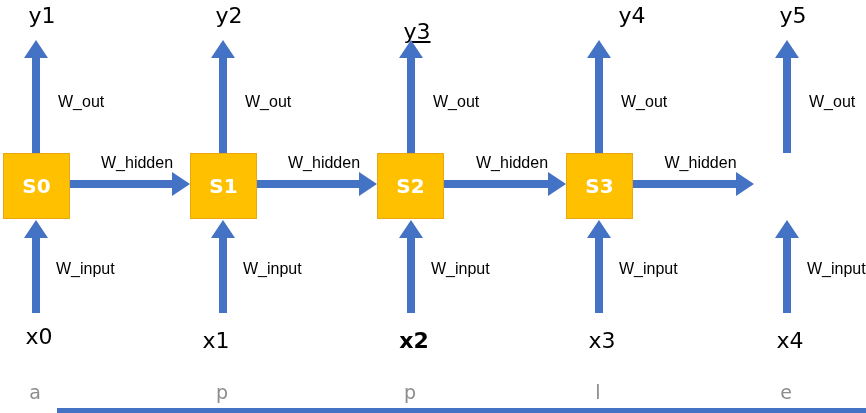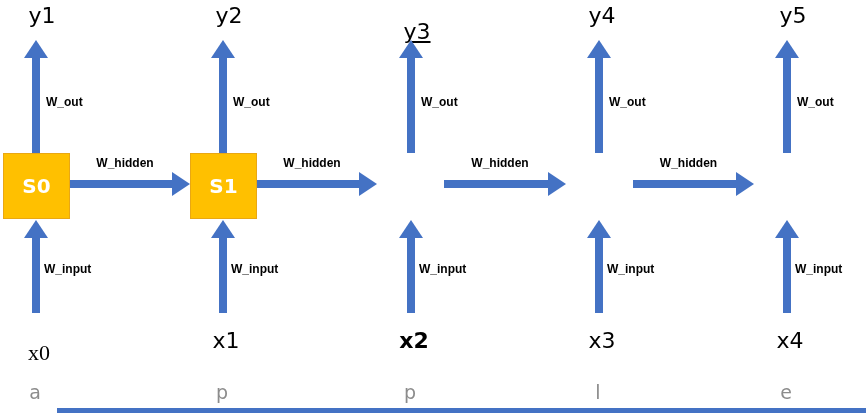--- a/index.html
+++ b/index.html
@@ -19,22 +19,22 @@
   .head-right{width:0;height:0;border-top:12px solid transparent;
     border-bottom:12px solid transparent;border-left:18px solid var(--arrow);}
   .state-box{width:67px;height:66px;background:var(--fill);
     border:1px solid var(--border);box-sizing:border-box;
     display:flex;align-items:center;justify-content:center;}
   .state-label{color:var(--statetext);font-weight:bold;font-size:20px;
     font-family:"DejaVu Sans","Liberation Sans",sans-serif;}
   .io-label{font-size:22px;line-height:22px;color:var(--label);
     transform:translateX(-50%);white-space:nowrap;
     font-family:"DejaVu Sans","Liberation Sans",sans-serif;}
-  .w-label{font-size:12px;line-height:16px;font-weight:bold;color:var(--label);
-    white-space:nowrap;font-family:"Liberation Sans",sans-serif;}
+  .w-label{font-size:16px;line-height:16px;font-weight:normal;color:var(--label);
+    white-space:nowrap;font-family:"Liberation Sans",sans-serif;margin-left:12px;}
   .w-label.centered{transform:translateX(-50%);}
   .char-label{font-size:19px;line-height:19px;color:var(--char);
     transform:translateX(-50%);white-space:nowrap;
     font-family:"DejaVu Sans","Liberation Sans",sans-serif;}
   .bottom-bar{background:var(--arrow);}
 </style>
 </head>
 <body>
 
 <div class="canvas">
@@ -42,56 +42,62 @@
       <span class="abs io-label" style="left: 42px; top: 5px;">y1</span>
       <div class="abs head-up" style="left: 24px; top: 40px;"></div>
       <div class="abs vshaft" style="left: 32px; top: 57px; height: 96px;"></div>
       <span class="abs w-label" style="left: 46px; top: 94px;">W_out</span>
       <div class="abs state-box" style="left: 3px; top: 153px;">
         <span class="state-label">S0</span>
       </div>
       <div class="abs head-up" style="left: 24px; top: 220px;"></div>
       <div class="abs vshaft" style="left: 32px; top: 237px; height: 76px;"></div>
       <span class="abs w-label" style="left: 44px; top: 261px;">W_input</span>
-      <span class="abs io-label" style="left: 39px; top: 342px; font-family: Liberation Serif, serif;">x0</span>
+      <span class="abs io-label" style="left: 39px; top: 326px;">x0</span>
       <span class="abs char-label" style="left: 35px; top: 383px;">a</span>
       <div class="abs hshaft" style="left: 70px; top: 180px; width: 104px;"></div>
       <div class="abs head-right" style="left: 172px; top: 172px;"></div>
       <span class="abs w-label centered" style="left: 125px; top: 155px;">W_hidden</span>
       <span class="abs io-label" style="left: 229px; top: 5px;">y2</span>
       <div class="abs head-up" style="left: 211px; top: 40px;"></div>
       <div class="abs vshaft" style="left: 219px; top: 57px; height: 96px;"></div>
       <span class="abs w-label" style="left: 233px; top: 94px;">W_out</span>
       <div class="abs state-box" style="left: 190px; top: 153px; justify-content: center;">
         <span class="state-label">S1</span>
       </div>
       <div class="abs head-up" style="left: 211px; top: 220px;"></div>
       <div class="abs vshaft" style="left: 219px; top: 237px; height: 76px;"></div>
       <span class="abs w-label" style="left: 231px; top: 261px;">W_input</span>
-      <span class="abs io-label" style="left: 226px; top: 330px;">x1</span>
+      <span class="abs io-label" style="left: 216px; top: 330px;">x1</span>
       <span class="abs char-label" style="left: 222px; top: 383px;">p</span>
       <div class="abs hshaft" style="left: 257px; top: 180px; width: 104px;"></div>
       <div class="abs head-right" style="left: 359px; top: 172px;"></div>
       <span class="abs w-label centered" style="left: 312px; top: 155px;">W_hidden</span>
       <span class="abs io-label" style="left: 417px; top: 21px; text-decoration: underline;">y3</span>
       <div class="abs head-up" style="left: 399px; top: 40px;"></div>
       <div class="abs vshaft" style="left: 407px; top: 57px; height: 96px;"></div>
       <span class="abs w-label" style="left: 421px; top: 94px;">W_out</span>
+      <div class="abs state-box" style="left: 377px; top: 153px;">
+        <span class="state-label">S2</span>
+      </div>
       <div class="abs head-up" style="left: 399px; top: 220px;"></div>
       <div class="abs vshaft" style="left: 407px; top: 237px; height: 76px;"></div>
       <span class="abs w-label" style="left: 419px; top: 261px;">W_input</span>
       <span class="abs io-label" style="left: 414px; top: 330px; font-weight: bold;">x2</span>
       <span class="abs char-label" style="left: 410px; top: 383px;">p</span>
       <div class="abs hshaft" style="left: 444px; top: 180px; width: 106px;"></div>
       <div class="abs head-right" style="left: 548px; top: 172px;"></div>
       <span class="abs w-label centered" style="left: 500px; top: 155px;">W_hidden</span>
-      <span class="abs io-label" style="left: 602px; top: 5px;">y4</span>
+      <span class="abs io-label" style="left: 632px; top: 5px;">y4</span>
       <div class="abs head-up" style="left: 587px; top: 40px;"></div>
       <div class="abs vshaft" style="left: 595px; top: 57px; height: 96px;"></div>
       <span class="abs w-label" style="left: 609px; top: 94px;">W_out</span>
+      <div class="abs state-box" style="left: 566px; top: 153px;">
+        <span class="state-label">S3</span>
+      </div>
       <div class="abs head-up" style="left: 587px; top: 220px;"></div>
       <div class="abs vshaft" style="left: 595px; top: 237px; height: 76px;"></div>
       <span class="abs w-label" style="left: 607px; top: 261px;">W_input</span>
       <span class="abs io-label" style="left: 602px; top: 330px; text-align: right;">x3</span>
       <span class="abs char-label" style="left: 598px; top: 383px;">l</span>
       <div class="abs hshaft" style="left: 633px; top: 180px; width: 105px;"></div>
       <div class="abs head-right" style="left: 736px; top: 172px;"></div>
       <span class="abs w-label centered" style="left: 688.5px; top: 155px;">W_hidden</span>
       <span class="abs io-label" style="left: 793px; top: 5px;">y5</span>
       <div class="abs head-up" style="left: 775px; top: 40px;"></div>

